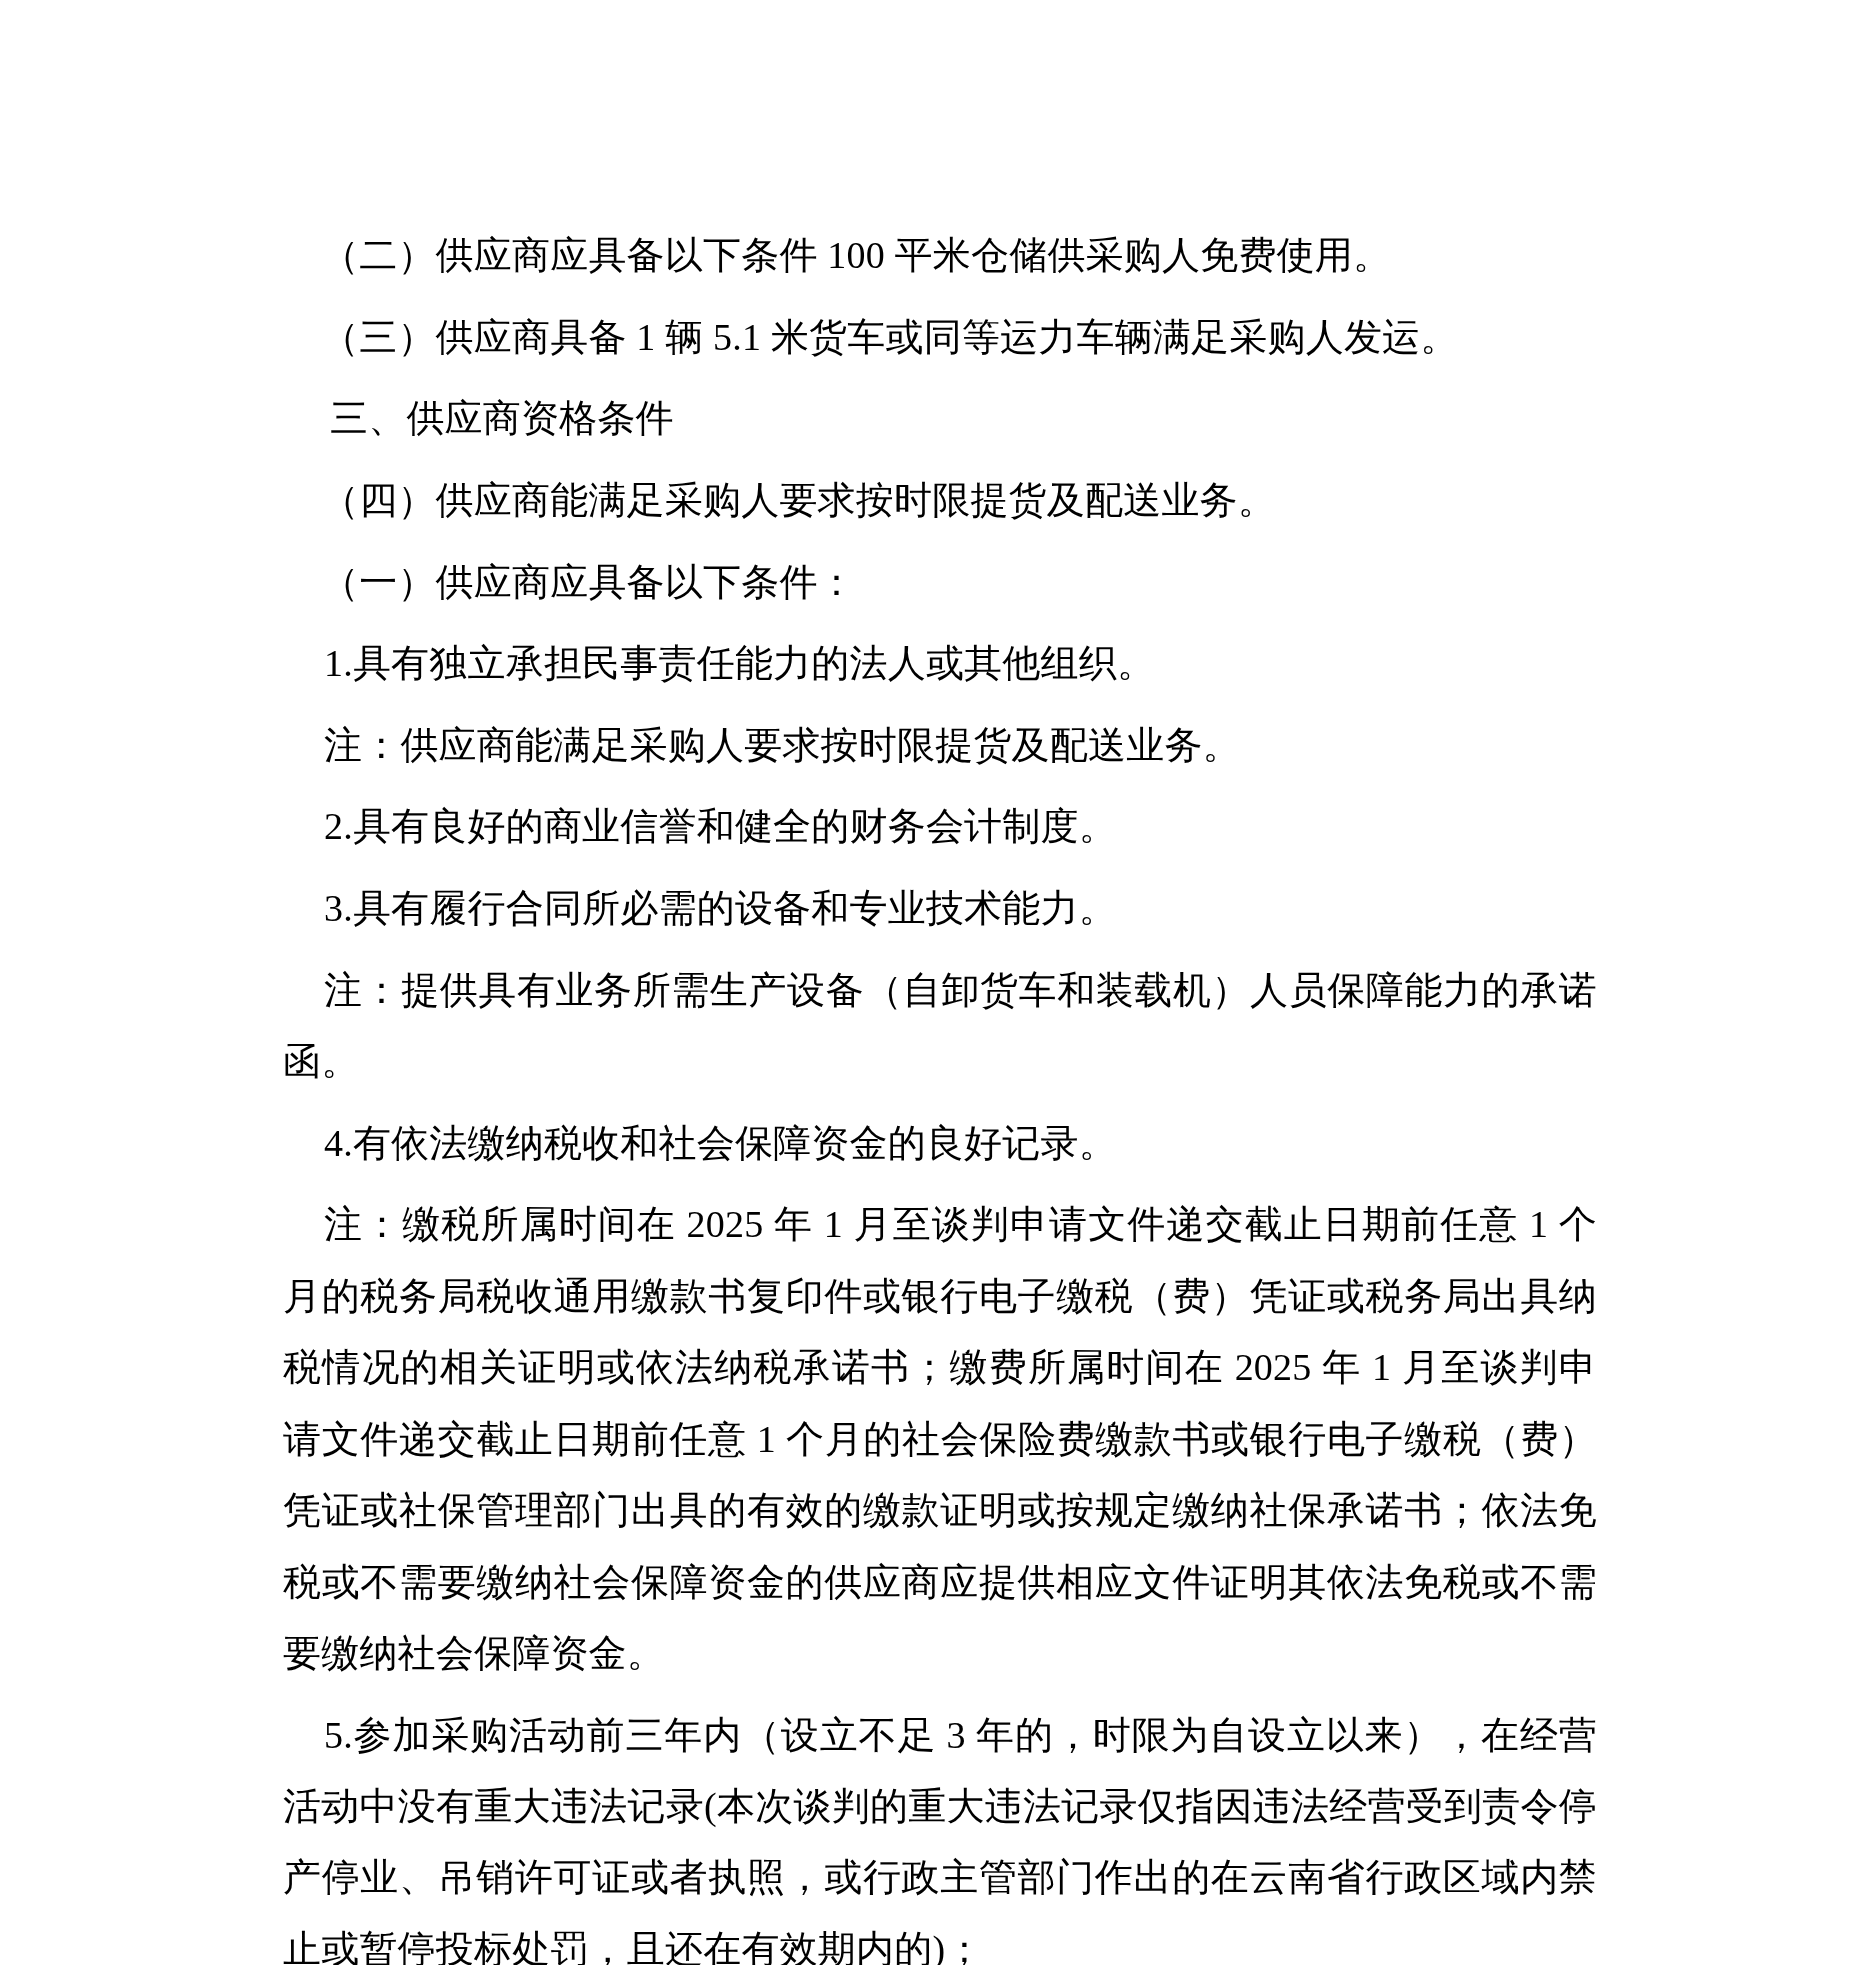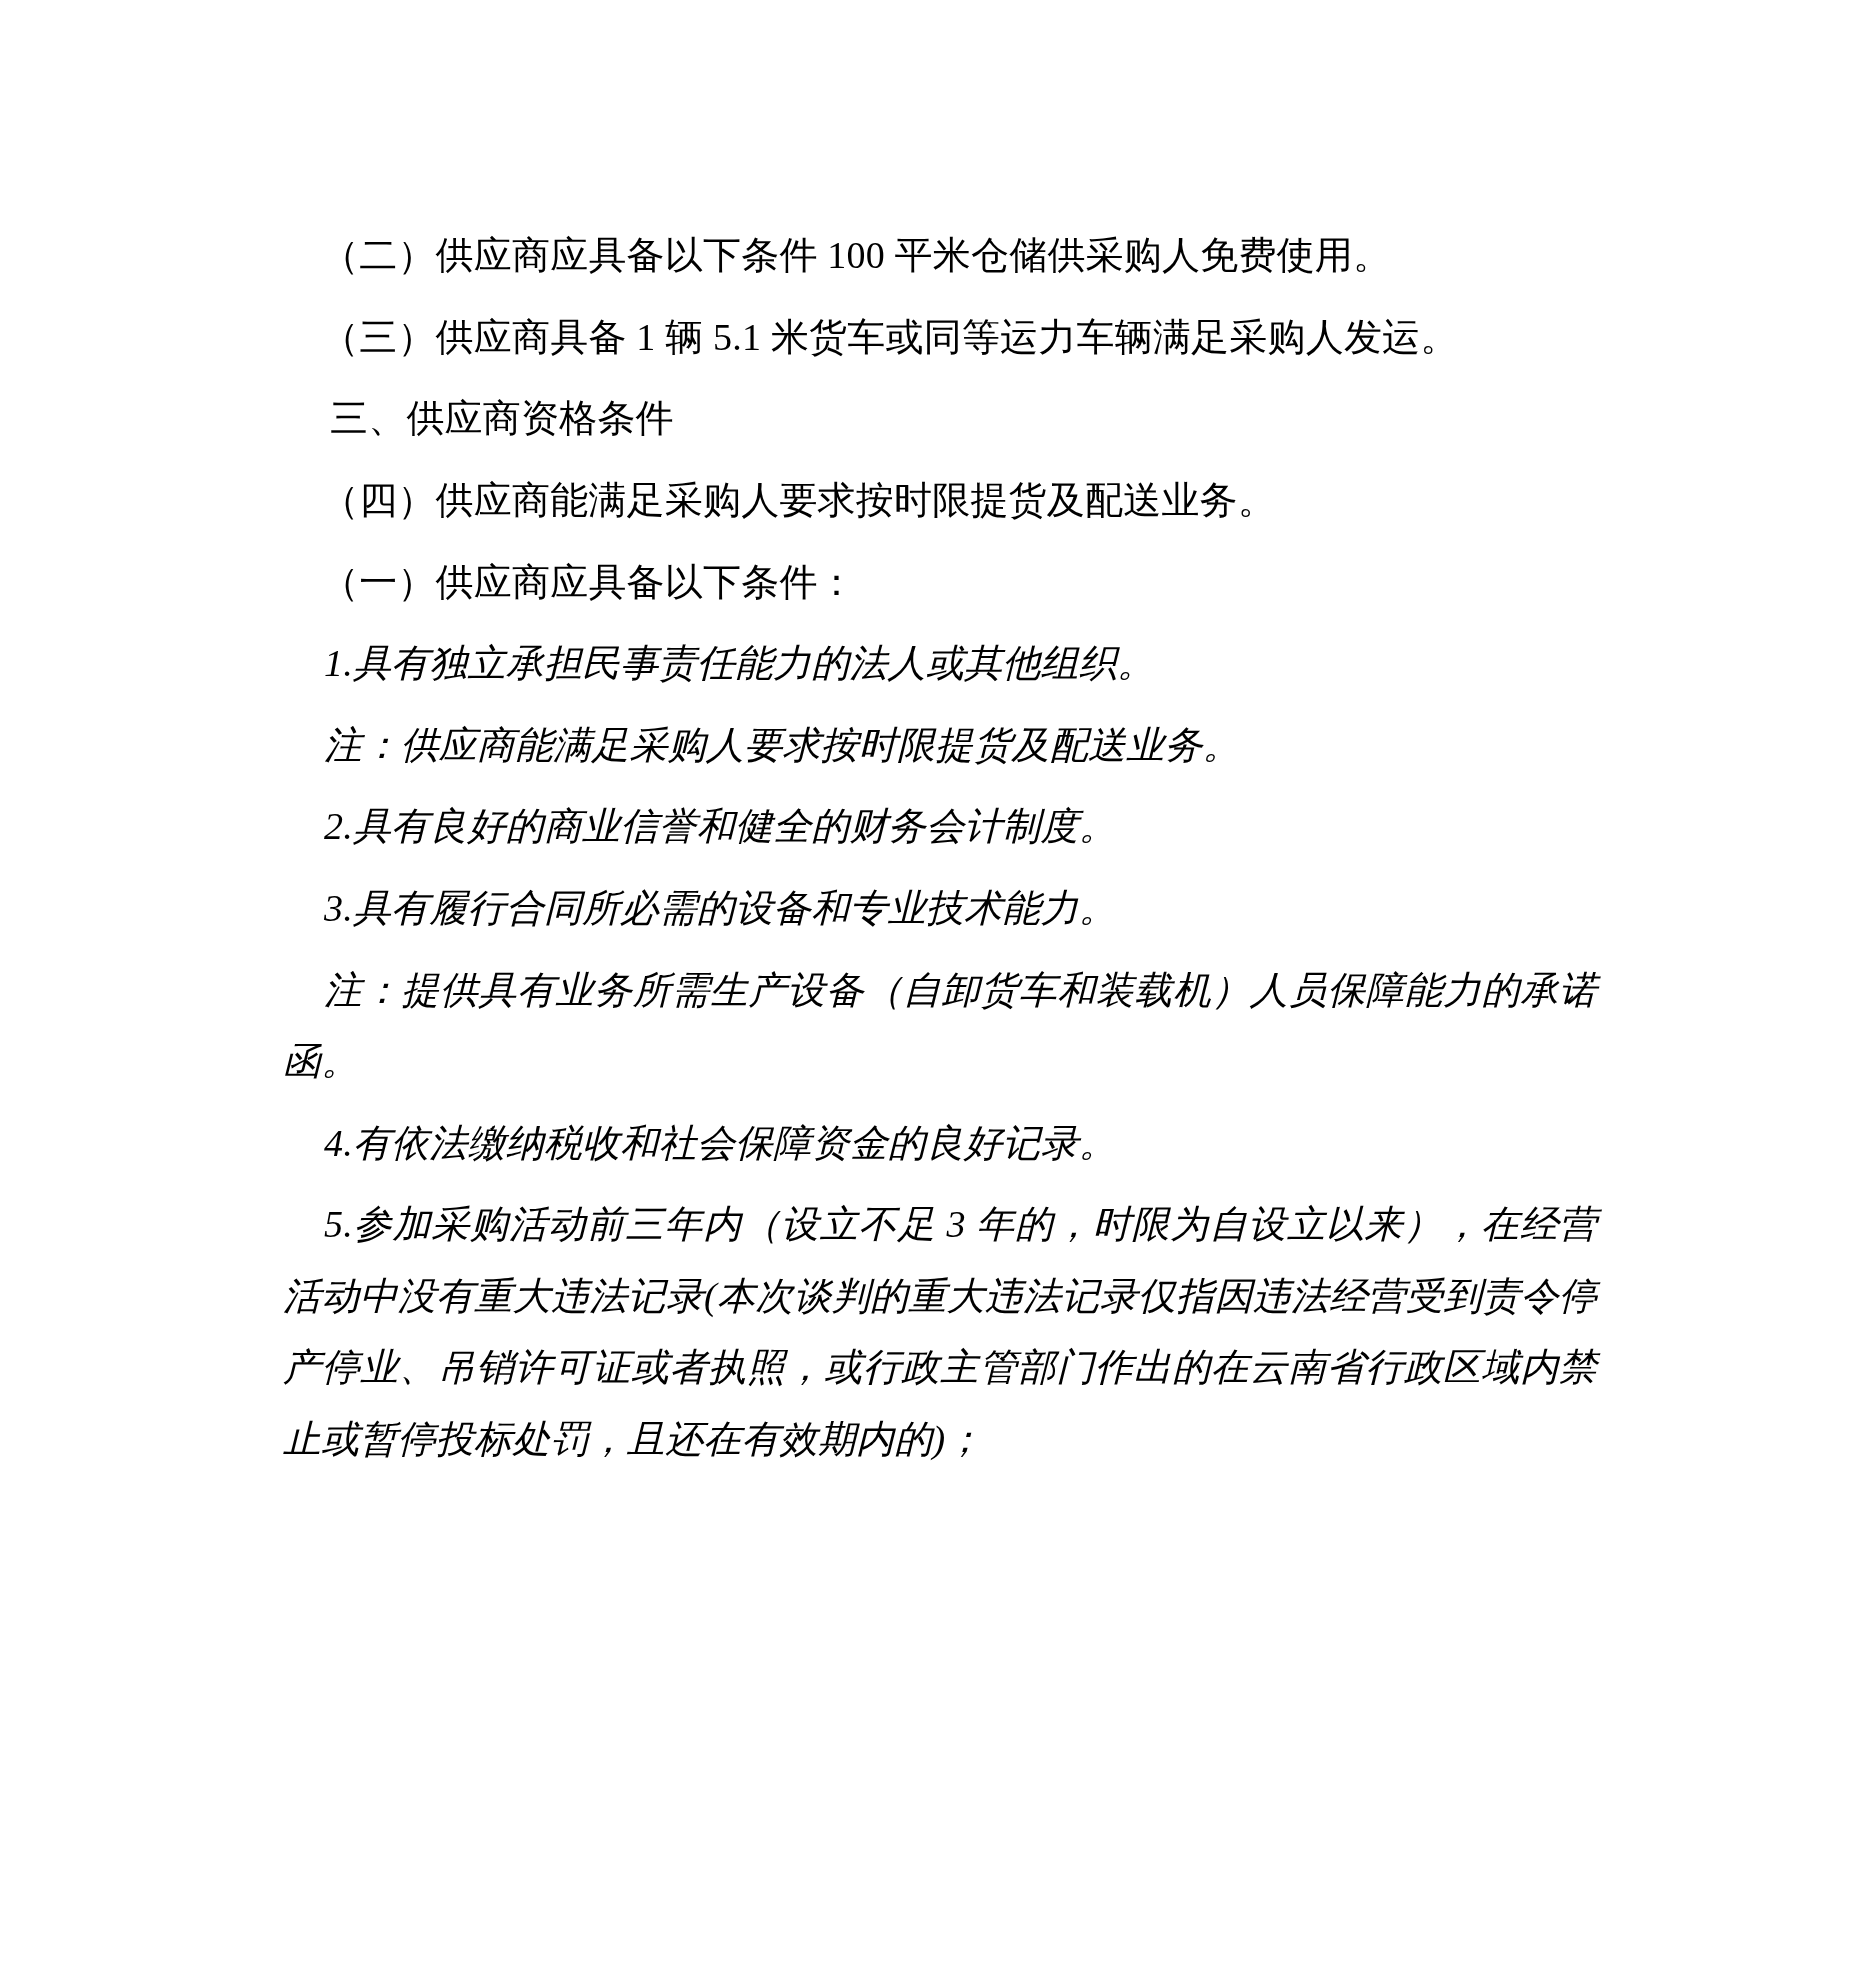--- a/index.html
+++ b/index.html
@@ -29,21 +29,20 @@
   }
   .para {
     margin: 0 0 10.2px 0;
     text-indent: 0;
   }
   .indent-hang {
     text-indent: 38px;
   }
   .indent-hang2 {
     text-indent: 41px;
-    font-style: italic;
   }
   .section-head {
     text-indent: 47px;
     margin-bottom: 10.2px;
   }
 </style>
 </head>
 <body>
 
 <div class="page">
@@ -53,17 +52,18 @@
     <p class="para indent-hang">（三）供应商具备 1 辆 5.1 米货车或同等运力车辆满足采购人发运。</p>
     <p class="para section-head">三、供应商资格条件</p>
     <p class="para indent-hang">（四）供应商能满足采购人要求按时限提货及配送业务。</p>
     <p class="para indent-hang">（一）供应商应具备以下条件：</p>
     <p class="para indent-hang2">1.具有独立承担民事责任能力的法人或其他组织。</p>
     <p class="para indent-hang2">注：供应商能满足采购人要求按时限提货及配送业务。</p>
     <p class="para indent-hang2">2.具有良好的商业信誉和健全的财务会计制度。</p>
     <p class="para indent-hang2">3.具有履行合同所必需的设备和专业技术能力。</p>
     <p class="para indent-hang2">注：提供具有业务所需生产设备（自卸货车和装载机）人员保障能力的承诺函。</p>
     <p class="para indent-hang2">4.有依法缴纳税收和社会保障资金的良好记录。</p>
+    <p class="para indent-hang2">注：缴税所属时间在 2025 年 1 月至谈判申请文件递交截止日期前任意 1 个月的税务局税收通用缴款书复印件或银行电子缴税（费）凭证或税务局出具纳税情况的相关证明或依法纳税承诺书；缴费所属时间在 2025 年 1 月至谈判申请文件递交截止日期前任意 1 个月的社会保险费缴款书或银行电子缴税（费）凭证或社保管理部门出具的有效的缴款证明或按规定缴纳社保承诺书；依法免税或不需要缴纳社会保障资金的供应商应提供相应文件证明其依法免税或不需要缴纳社会保障资金。</p>
     <p class="para indent-hang2">5.参加采购活动前三年内（设立不足 3 年的，时限为自设立以来），在经营活动中没有重大违法记录(本次谈判的重大违法记录仅指因违法经营受到责令停产停业、吊销许可证或者执照，或行政主管部门作出的在云南省行政区域内禁止或暂停投标处罚，且还在有效期内的)；</p>
 
   </div>
 </div>
 
 
 </body></html>

